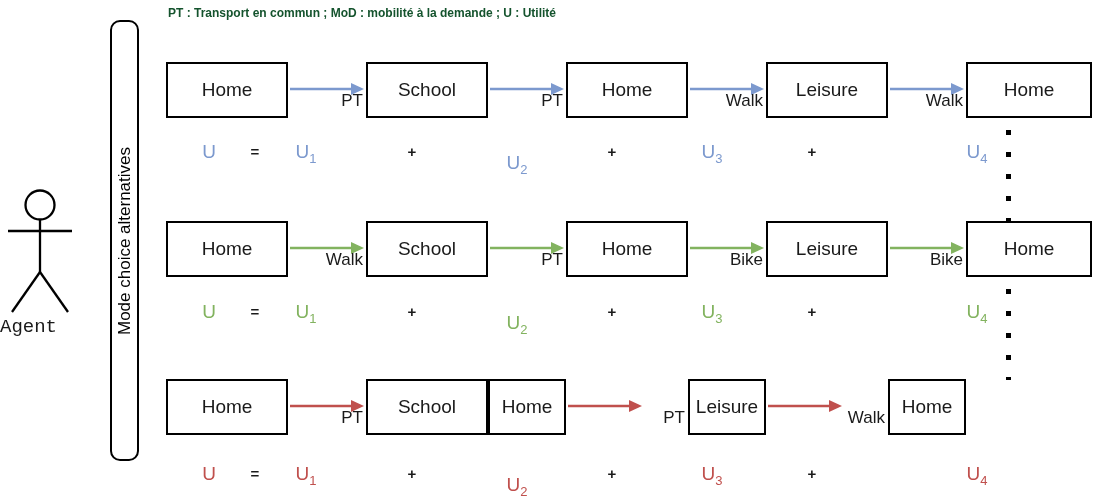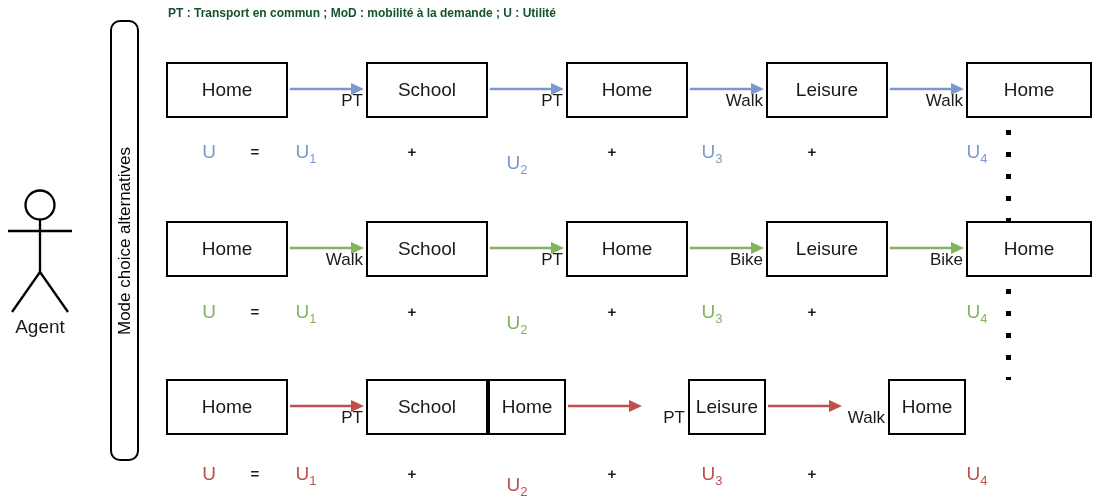--- a/index.html
+++ b/index.html
@@ -6,21 +6,21 @@
   .canvas{
     position:relative;width:1100px;height:500px;background:#ffffff;overflow:hidden;
     font-family:"Liberation Sans","DejaVu Sans",sans-serif;color:#1a1a1a;
   }
   .legend-title{
     position:absolute;left:168px;top:6px;font-size:12px;font-weight:700;color:#14532d;
     white-space:nowrap;
   }
   
   .agent-svg{position:absolute;left:2px;top:186px;}
-  .agent-label{position:absolute;left:0px;top:316px;width:80px;text-align:center;font-size:19px;}
+  .agent-label{position:absolute;left:0px;top:316px;width:80px;text-align:left;font-size:19px;font-family:Liberation Mono, monospace;}
   
   .alt-panel{
     position:absolute;left:110px;top:20px;width:29px;height:441px;
     border:2px solid #000;border-radius:10px;background:#fff;box-sizing:border-box;
   }
   .alt-panel-label{
     position:absolute;left:50%;top:50%;transform:translate(-50%,-50%) rotate(-90deg);
     white-space:nowrap;font-size:17px;color:#000;
   }
   

